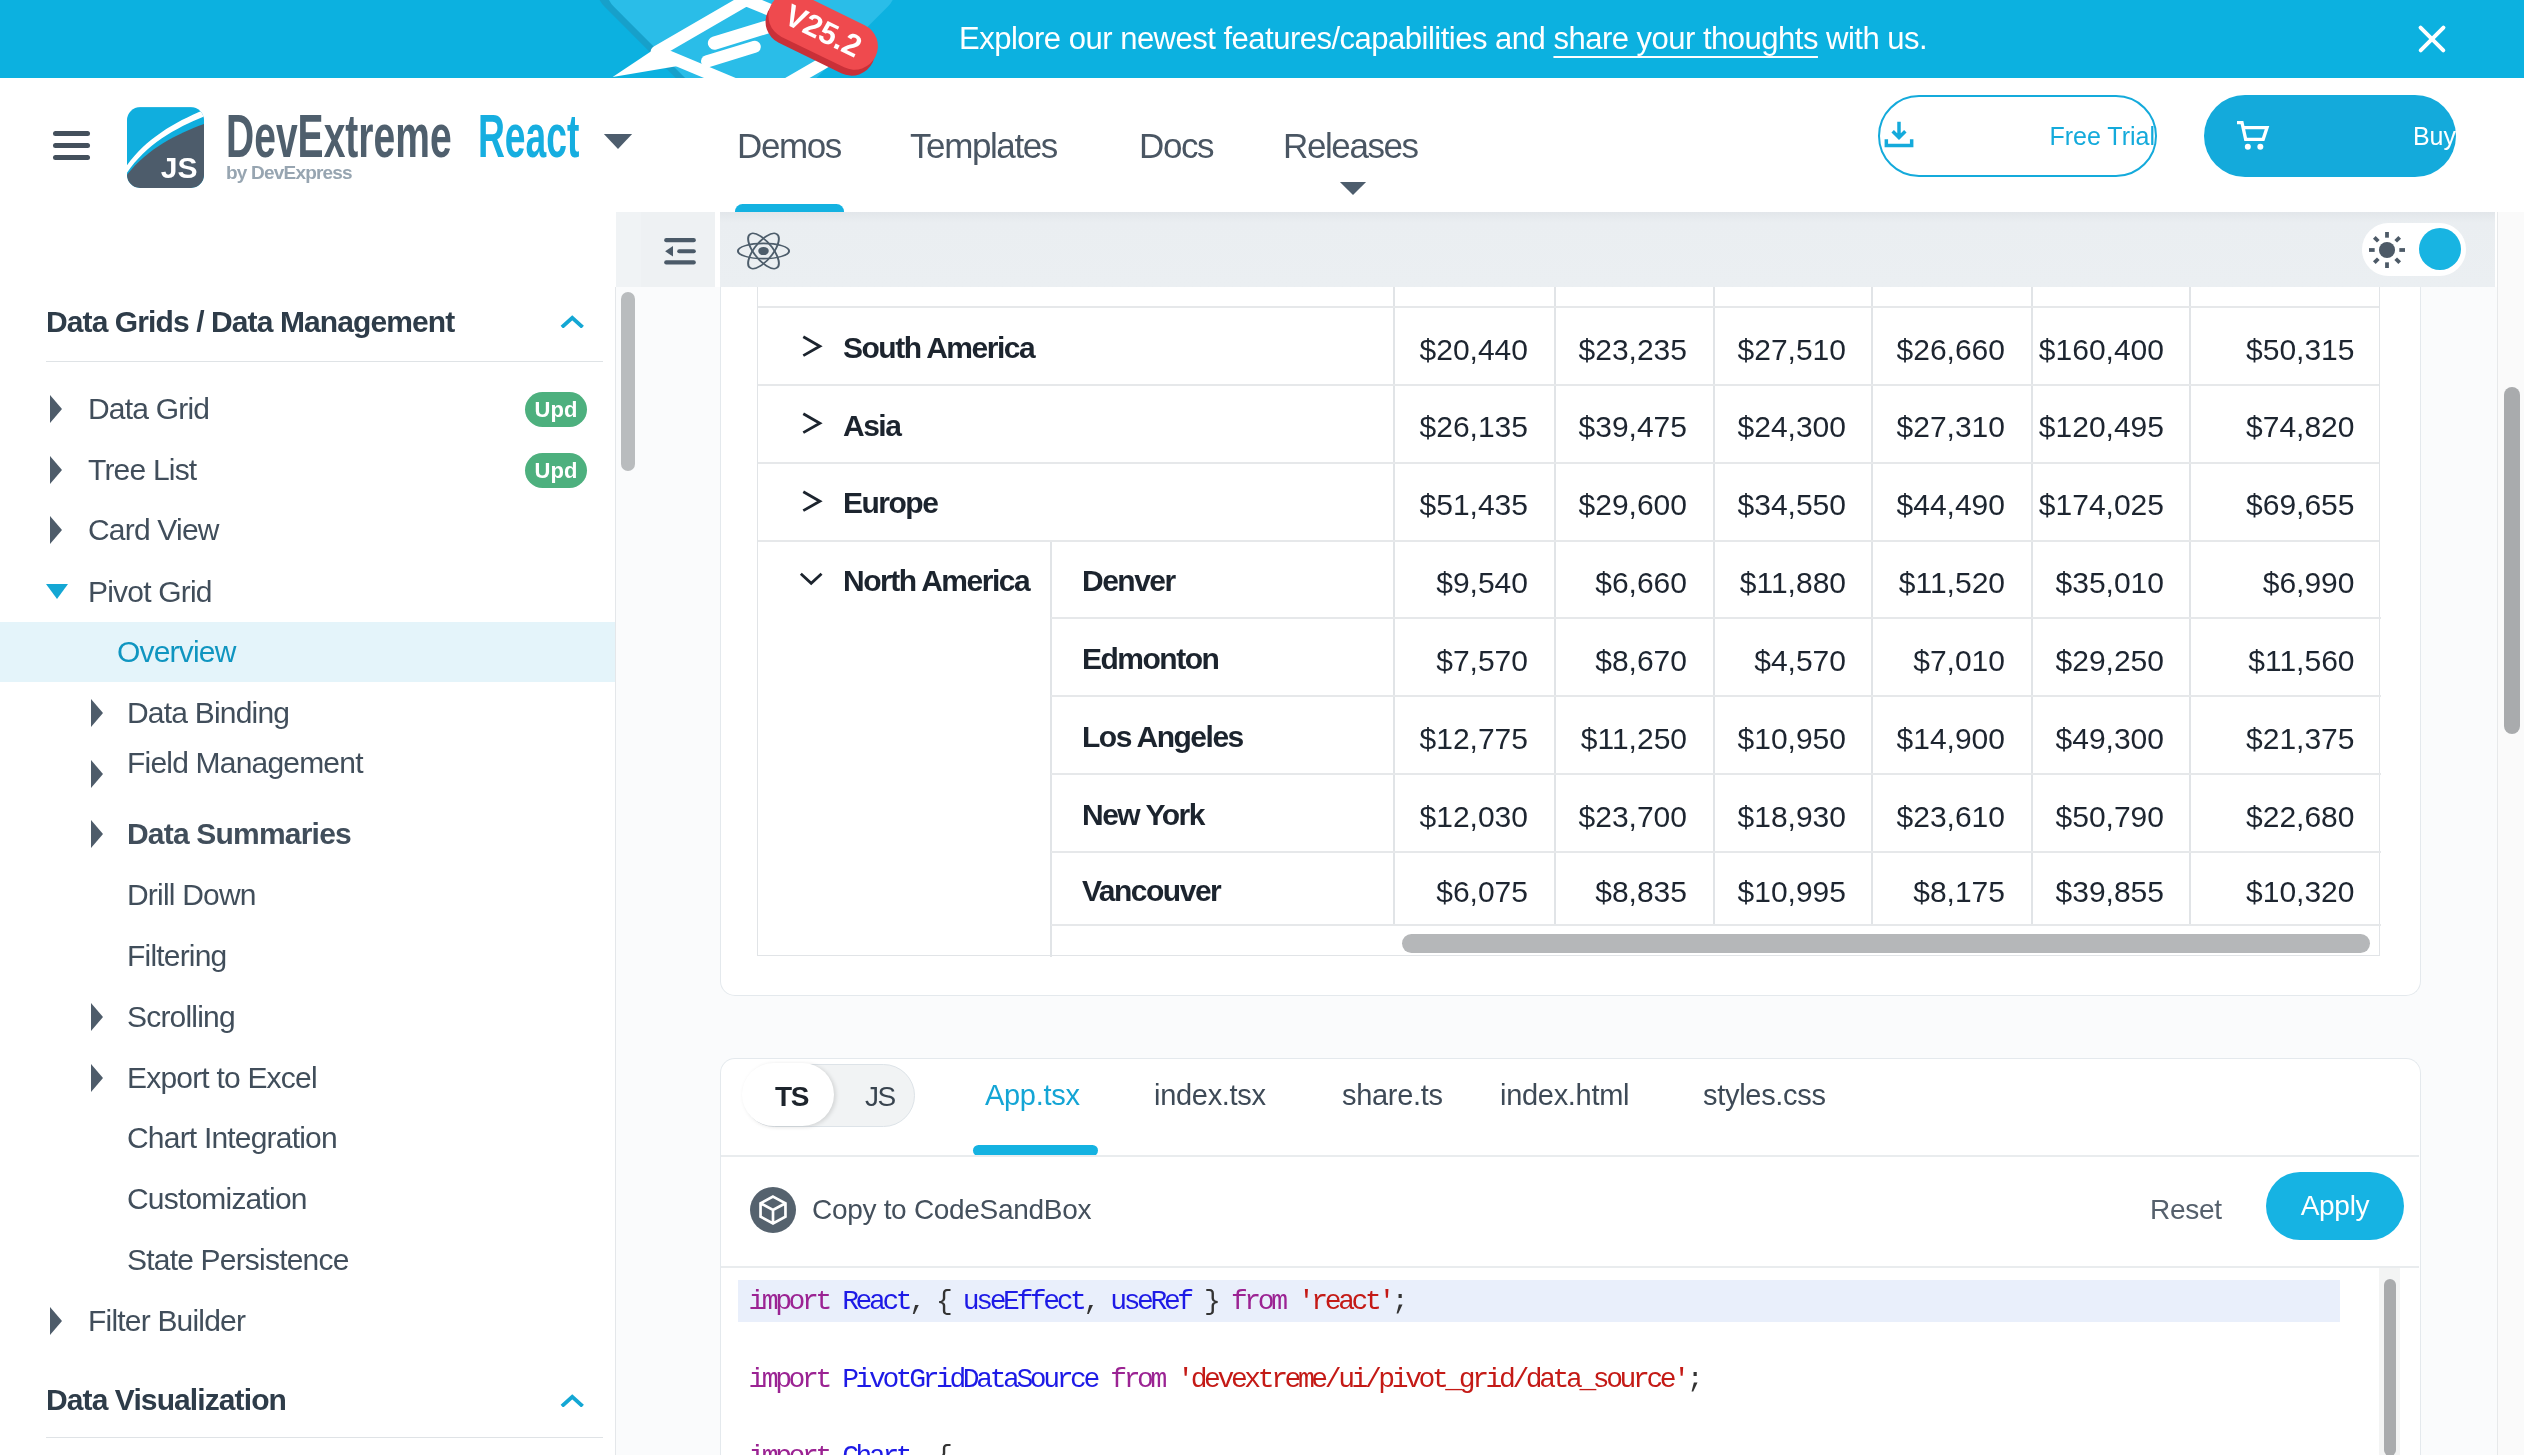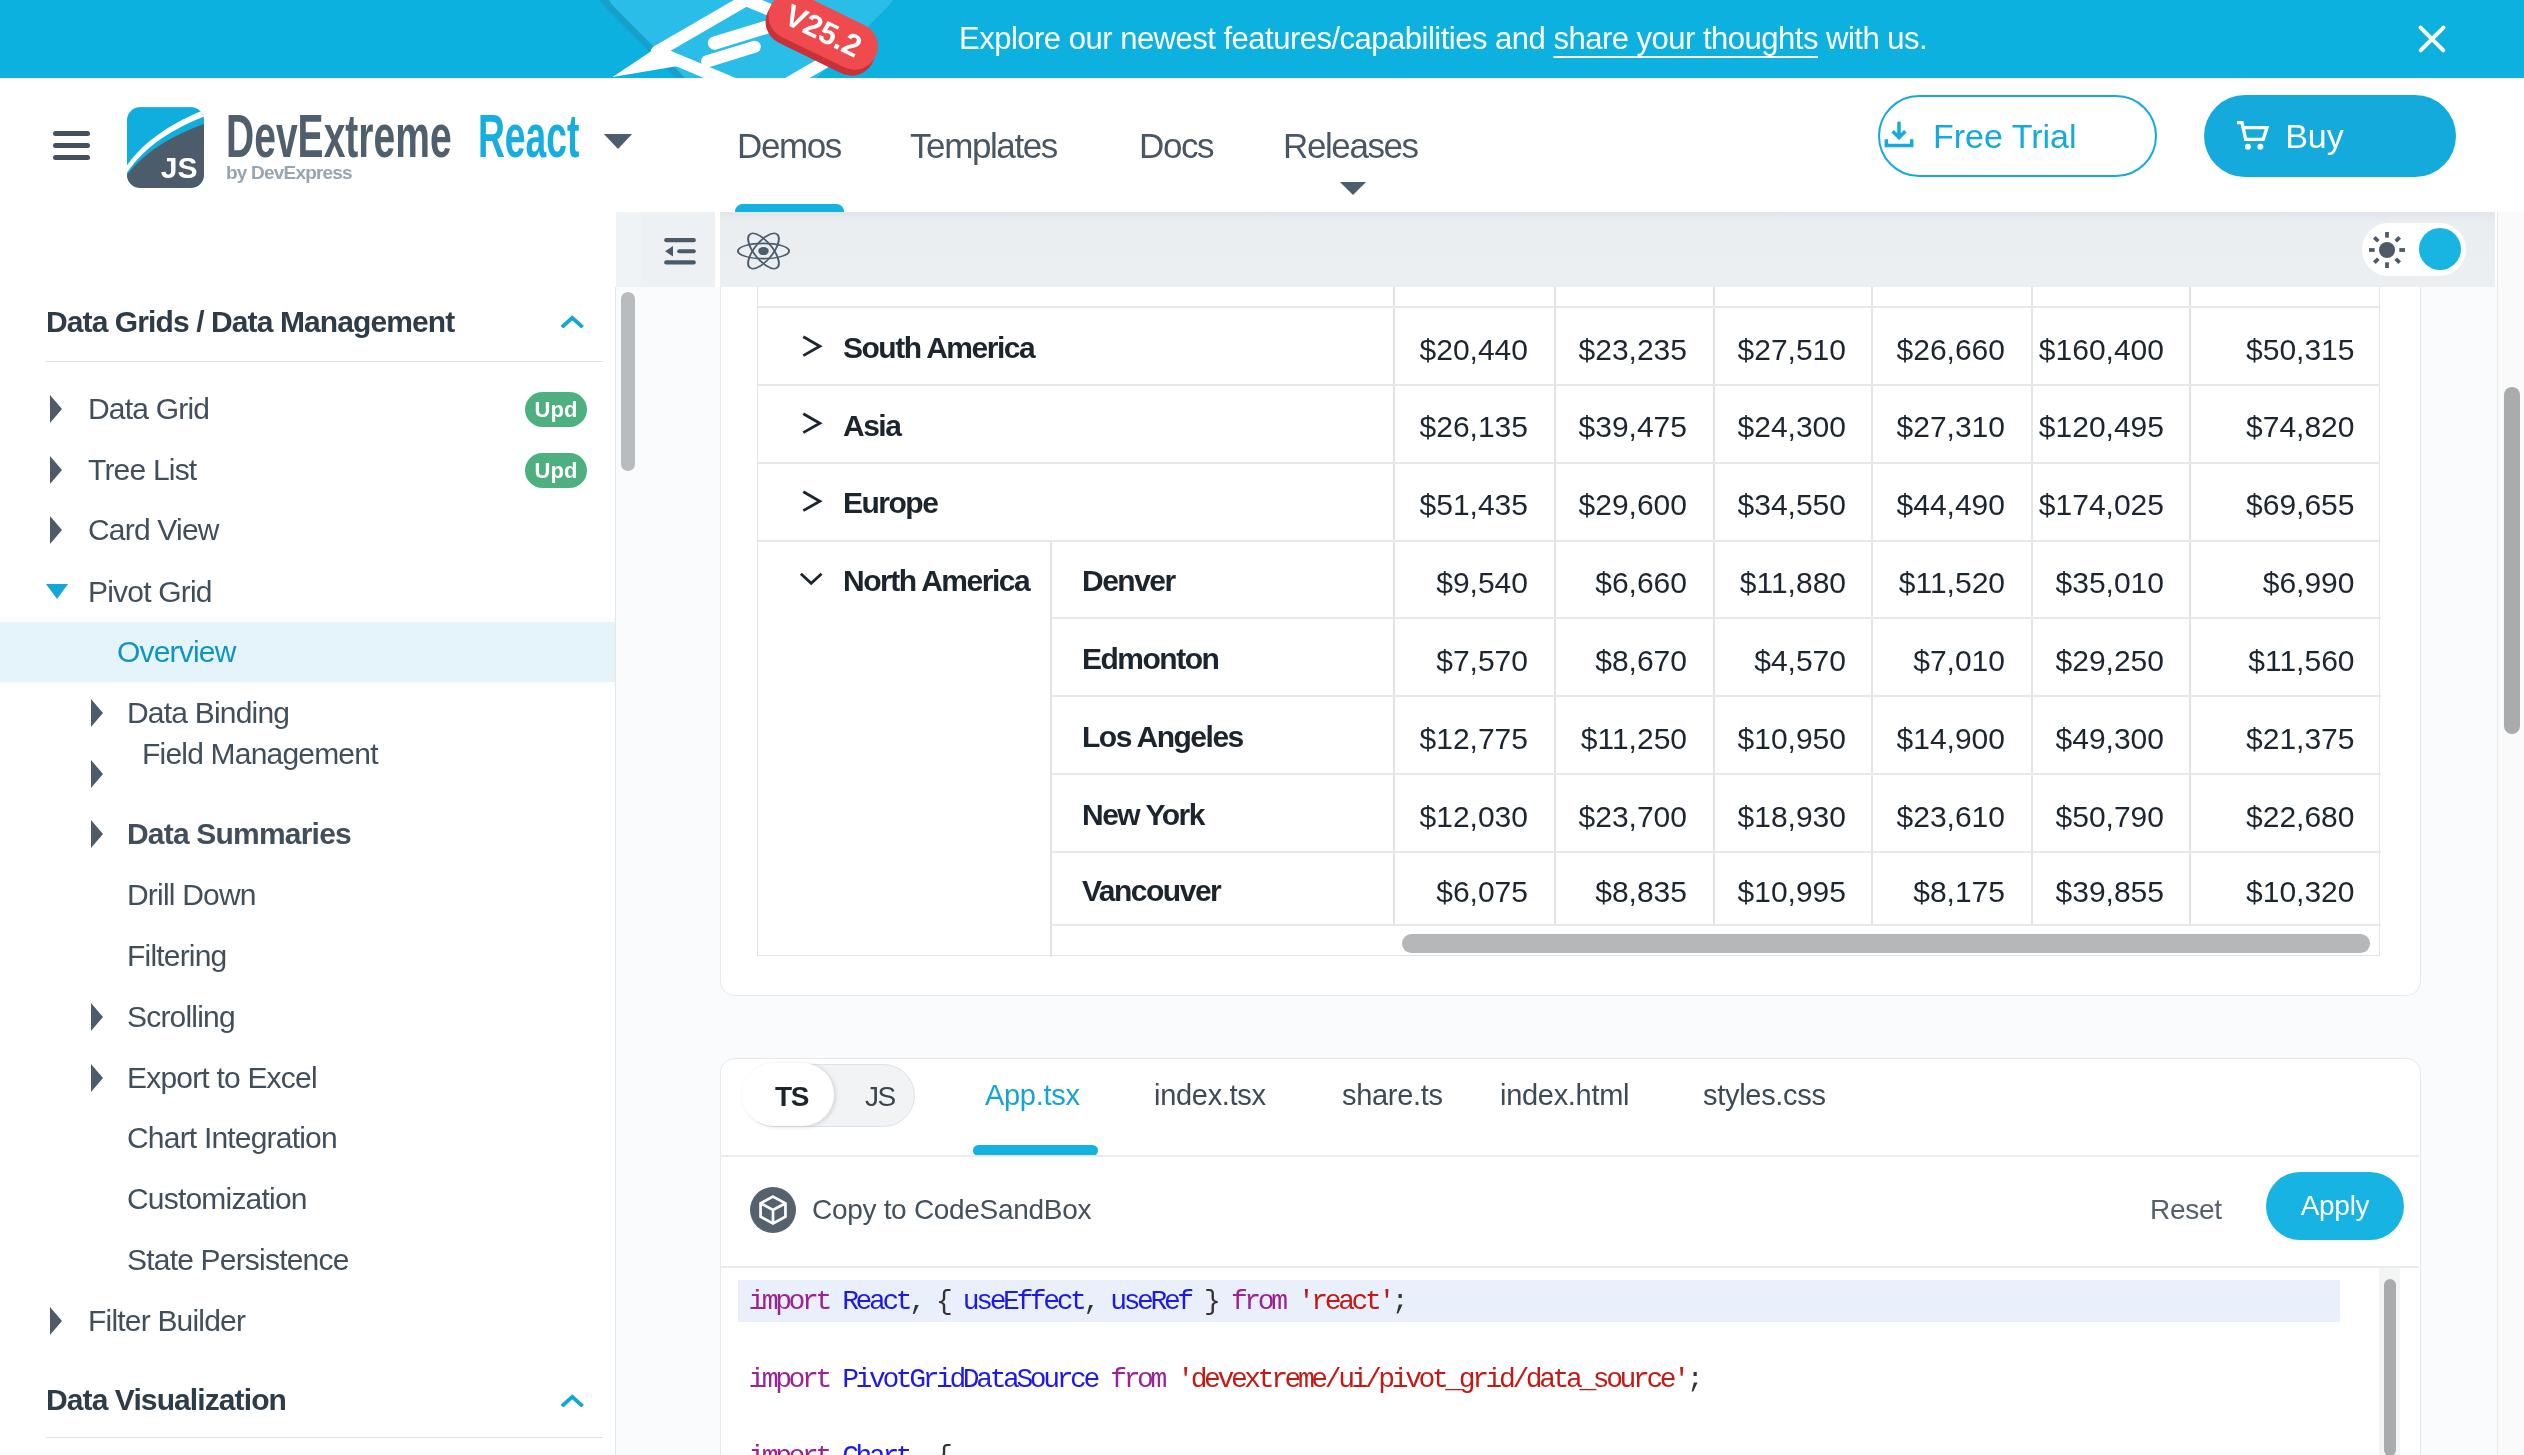--- a/index.html
+++ b/index.html
@@ -17,21 +17,21 @@
   #bclose:before { transform:rotate(45deg); }
   #bclose:after { transform:rotate(-45deg); }
 
   
   #header { position:absolute; left:0; top:78px; width:2525px; height:133px; background:#fff; }
   #burger { position:absolute; left:53px; top:53px; width:37px; height:35px; }
   #burger i { position:absolute; left:0; width:37px; height:5.2px; background:#44505c; border-radius:2.8px; display:block; }
   .logotext { position:absolute; top:0; color:#4f5f6d; font-weight:bold; font-size:61px; transform-origin:left top; }
   .nav { position:absolute; font-size:35px; color:#4a5663; letter-spacing:-1.4px; }
   #demosline { position:absolute; left:735px; top:126px; width:109px; height:10.4px; background:#14b2e1; border-radius:7.6px 7.6px 0 0; }
-  .hbtn { position:absolute; top:17px; height:82px; border-radius:42px; display:flex; align-items:center; justify-content:flex-start; font-size:34px; }
+  .hbtn { position:absolute; top:17px; height:82px; border-radius:42px; display:flex; align-items:center; justify-content:space-between; font-size:25px; }
   #freetrial { left:1878px; width:279px; border:2.8px solid #14aadb; color:#14aadb; }
   #buy { left:2204px; width:252px; background:#14aadb; color:#fff; }
 
   
   #band { position:absolute; left:0; top:212px; width:2525px; height:76px; }
   #searchband { position:absolute; left:0; top:212px; width:616px; height:76px; background:#edf0f2; }
   #collapsebtn { position:absolute; left:641px; top:212px; width:74px; height:76px; background:#eef1f3; }
   #crumbband { position:absolute; left:720px; top:212px; width:1775px; height:76px; background:#eaeef1; }
   #crumbband .inner { position:absolute; left:0; top:0; right:0; bottom:0;
      background:linear-gradient(#e2e6ea 0%, #eaeef1 14%, #ebeff2 100%); }
@@ -226,21 +226,21 @@
       <div class="upd" style="top:166px;">Upd</div>
       <div class="tri" style="left:50px; top:229px;"></div>
       <div class="mitem " style="left:88px; top:213px; width:auto;">Card View</div>
       <div class="trid" style="left:46px; top:297px;"></div>
       <div class="mitem " style="left:88px; top:275px; width:auto;">Pivot Grid</div>
       <div class="abs" style="left:0; top:335px; width:616px; height:60px; background:#e4f4fa;"></div>
       <div class="mitem " style="left:117px; top:335px; width:auto;color:#0f95c0;">Overview</div>
       <div class="tri" style="left:91px; top:412px;"></div>
       <div class="mitem " style="left:127px; top:396px; width:auto;">Data Binding</div>
       <div class="tri" style="left:91px; top:473px;"></div>
-      <div class="mitem " style="left:127px; top:437px; width:auto;margin-left:15px;">Field Management</div>
+      <div class="mitem " style="left:127px; top:446px; width:auto;">Field Management</div>
       <div class="tri" style="left:91px; top:533px;"></div>
       <div class="mitem " style="left:127px; top:517px; width:auto;font-weight:bold;">Data Summaries</div>
       <div class="mitem " style="left:127px; top:578px; width:auto;">Drill Down</div>
       <div class="mitem " style="left:127px; top:639px; width:auto;">Filtering</div>
       <div class="tri" style="left:91px; top:716px;"></div>
       <div class="mitem " style="left:127px; top:700px; width:auto;">Scrolling</div>
       <div class="tri" style="left:91px; top:777px;"></div>
       <div class="mitem " style="left:127px; top:761px; width:auto;">Export to Excel</div>
       <div class="mitem " style="left:127px; top:821px; width:auto;">Chart Integration</div>
       <div class="mitem " style="left:127px; top:882px; width:auto;">Customization</div>

